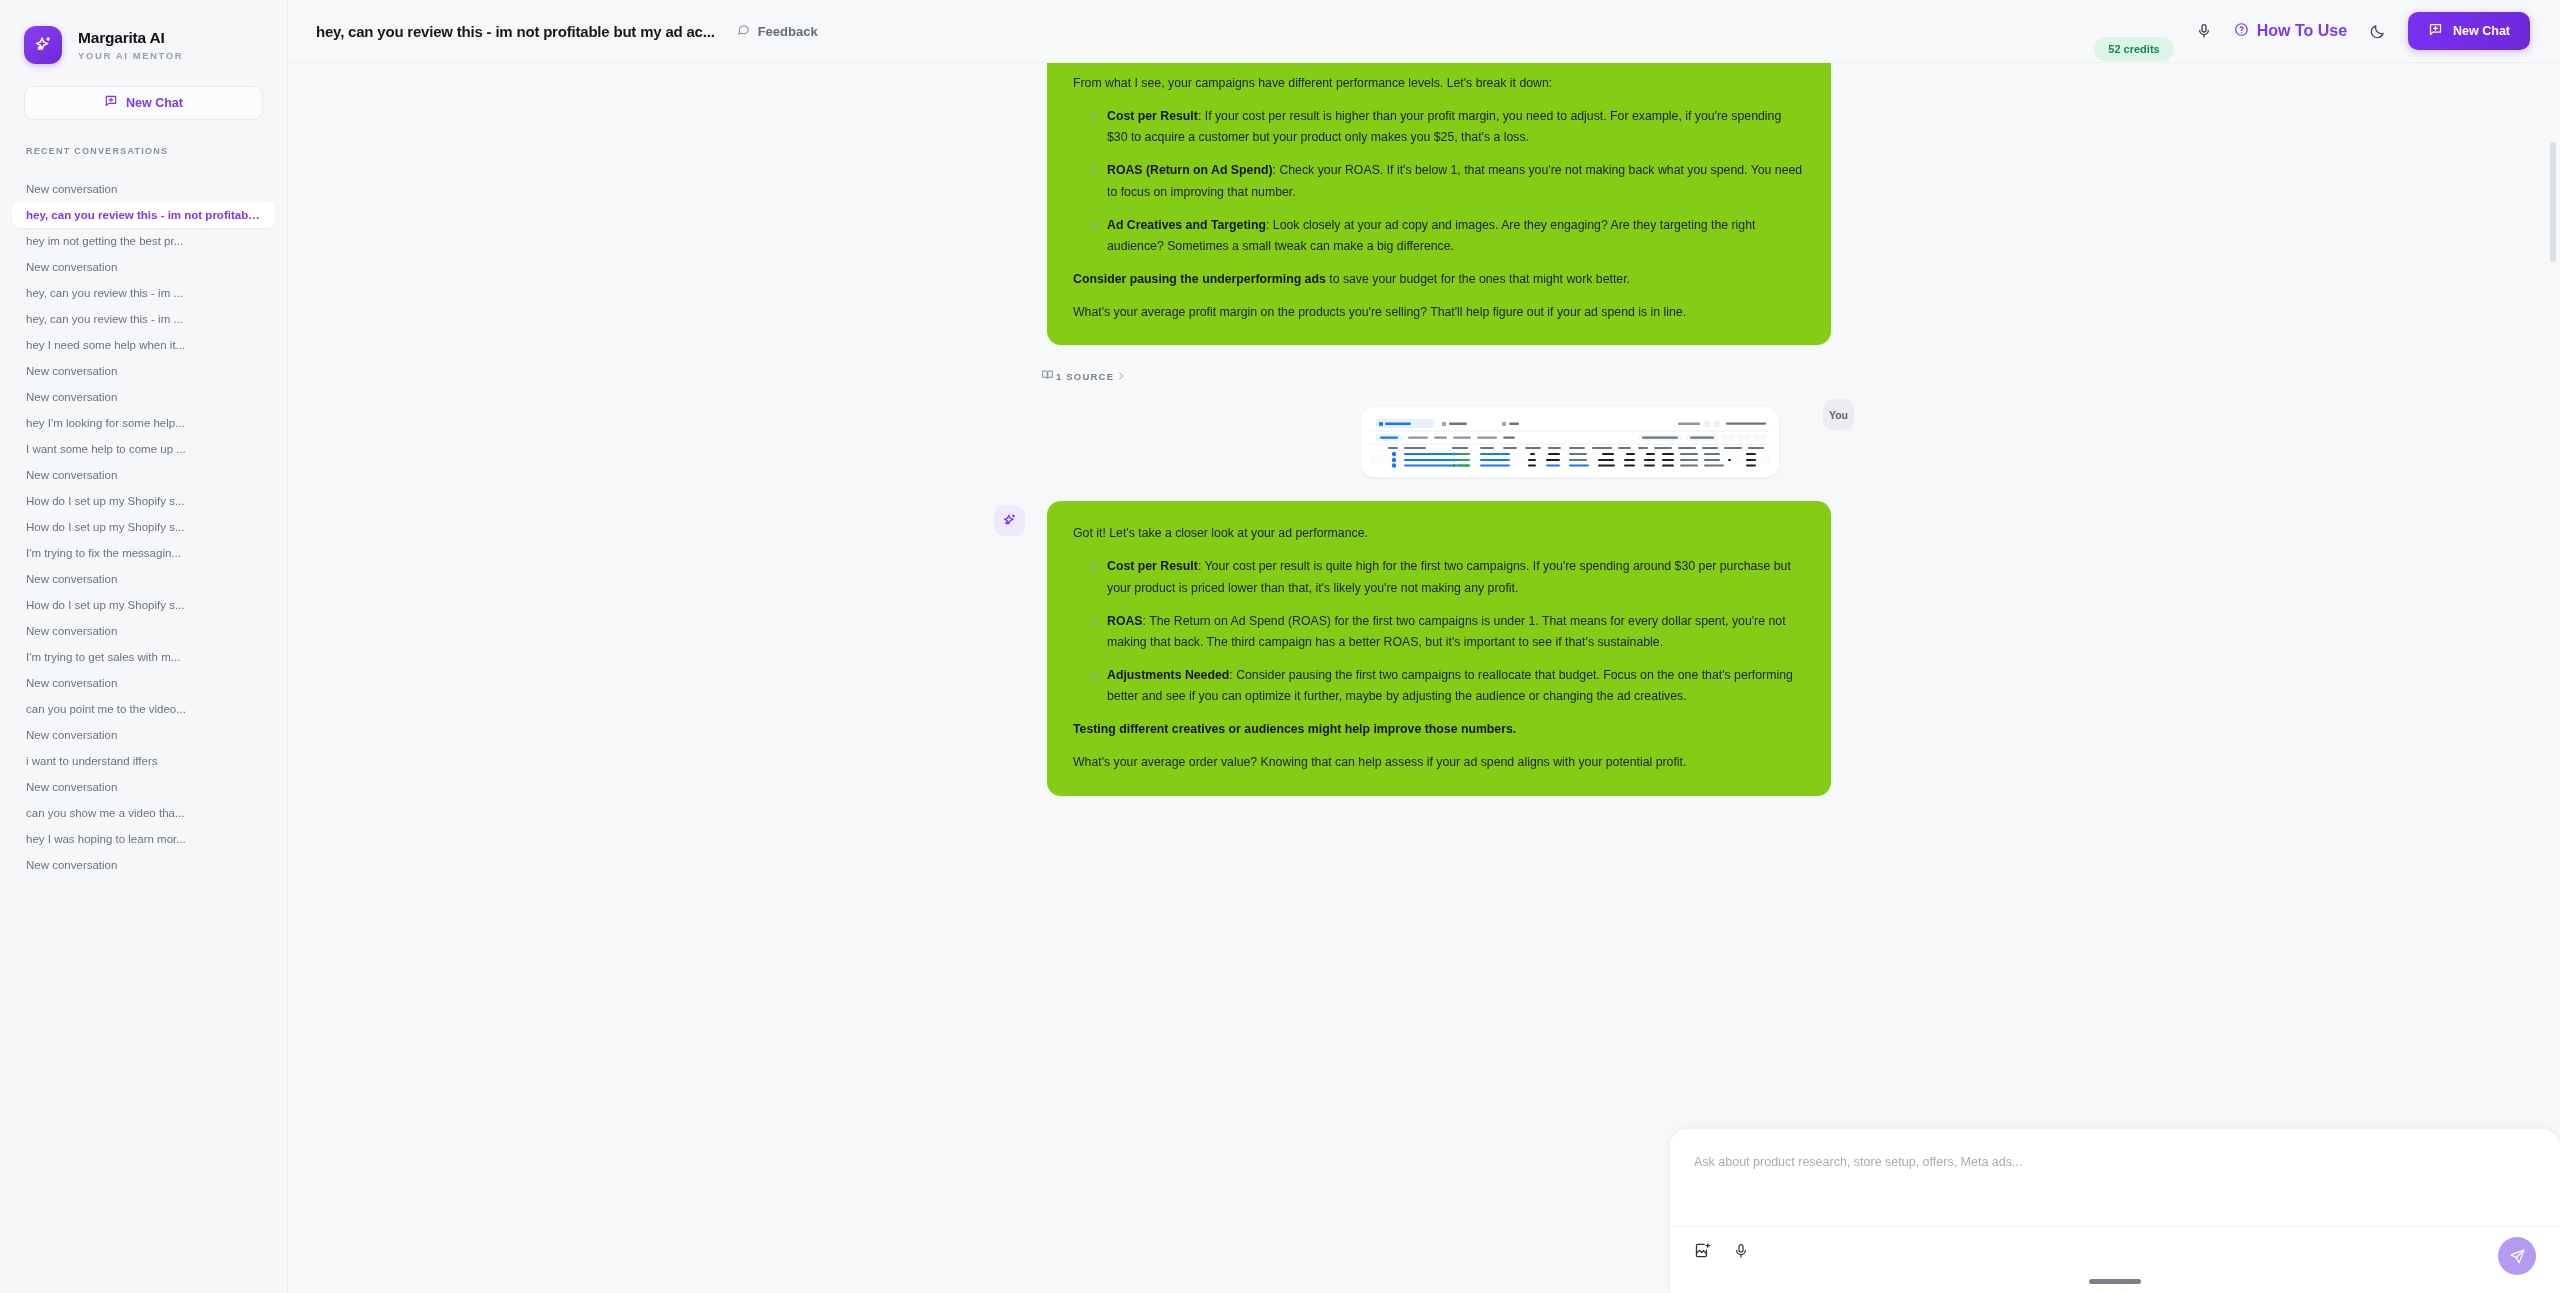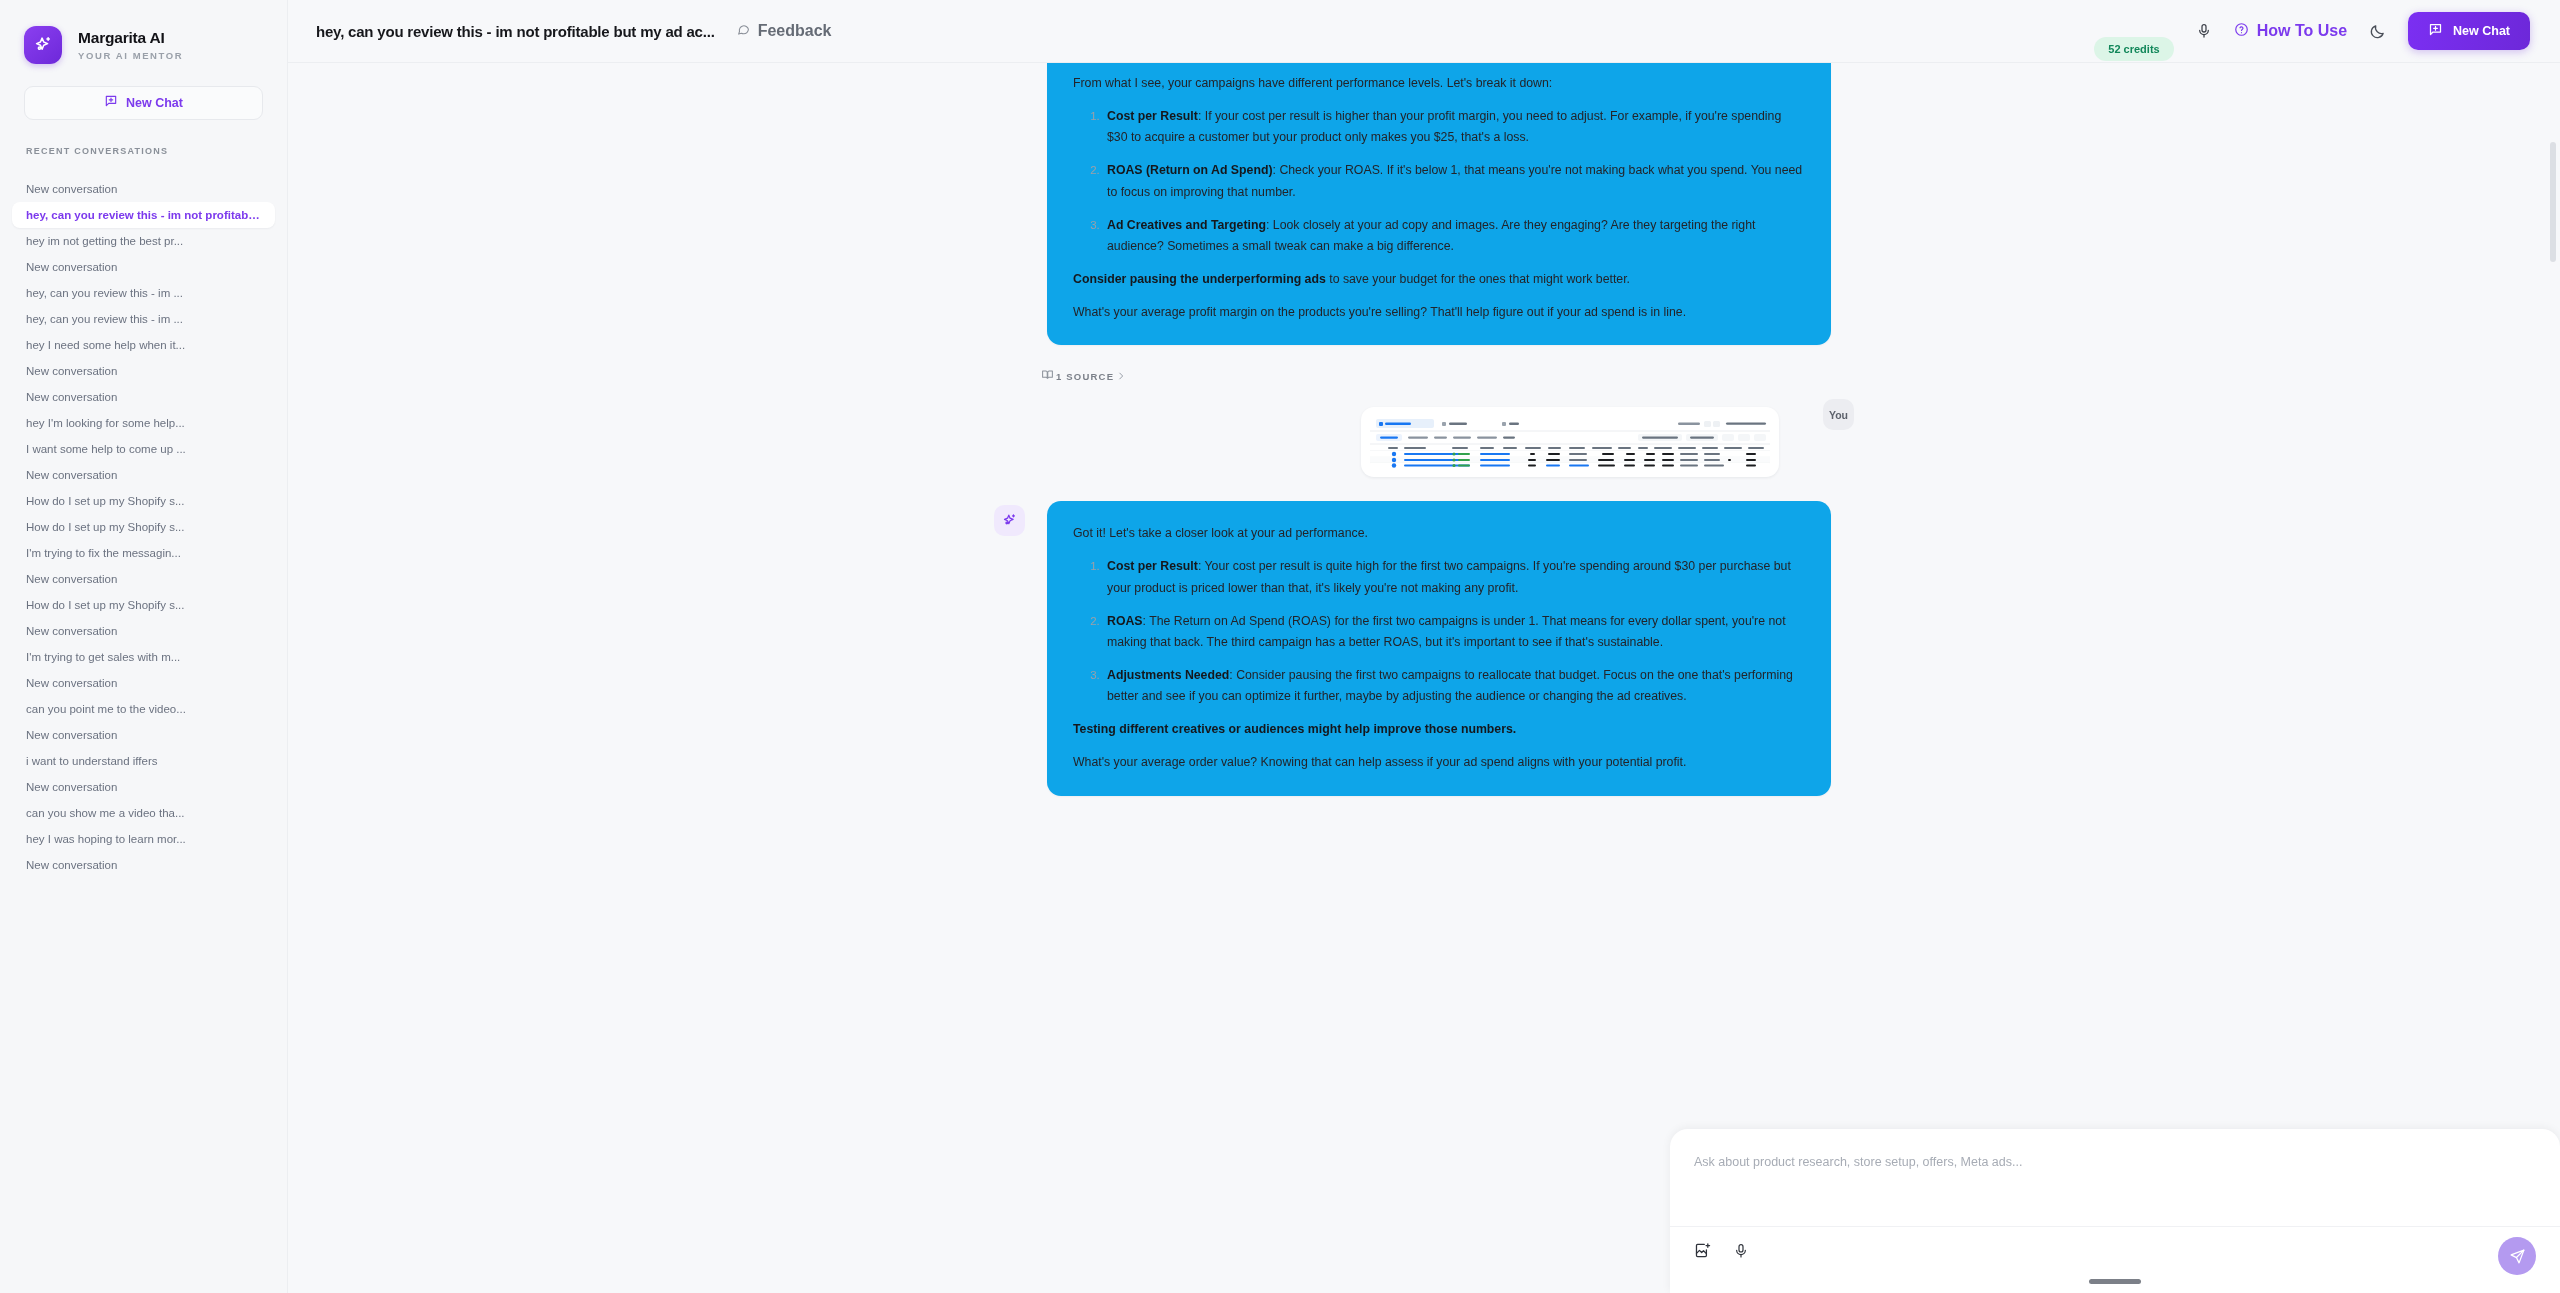--- a/index.html
+++ b/index.html
@@ -65,21 +65,21 @@
   .topbar {
     height: 63px; flex: 0 0 63px; background: #f7f8fa;
     border-bottom: 1px solid #eceef1;
     display: flex; align-items: center; padding: 0 30px 0 28px; gap: 22px;
   }
   .chat-title {
     font-size: 15px; font-weight: 700; color: #17181c; letter-spacing: -.2px;
     max-width: 490px; overflow: hidden; text-overflow: ellipsis; white-space: nowrap;
   }
   .feedback { display: flex; align-items: center; gap: 8px; cursor: pointer; }
-  .feedback .lbl { font-size: 16px; font-weight: 600; color: #656b75; }
+  .feedback .lbl { font-size: 13px; font-weight: 600; color: #656b75; }
   .topbar-spacer { flex: 1; }
   .topbar-right { display: flex; align-items: center; gap: 22px; }
   .credits {
     background: #dcf5e7; color: #12875a; font-size: 11px; font-weight: 700;
     padding: 6px 14px; border-radius: 14px; white-space: nowrap; margin-top: 35px;
   }
   .icon-btn { display: flex; align-items: center; justify-content: center; cursor: pointer; }
   .howto { display: flex; align-items: center; gap: 8px; cursor: pointer; }
   .howto .lbl { font-size: 16px; font-weight: 700; color: #7c3aed; }
   .new-chat-btn {
@@ -102,21 +102,21 @@
     display: flex; align-items: center; justify-content: center; flex: 0 0 31px;
     align-self: flex-start; margin-top: 4px;
   }
   .avatar-you {
     width: 31px; height: 31px; border-radius: 10px; background: #ecedf1;
     display: flex; align-items: center; justify-content: center; flex: 0 0 31px;
     font-size: 10.5px; font-weight: 700; color: #5d626c; margin-top: 4px;
   }
 
   .bubble {
-    background: #0ea5e9; border-radius: 14px; padding: 22px 26px;
+    background: #84cc16; border-radius: 14px; padding: 22px 26px;
     box-shadow: 0 1px 2px rgba(16,24,40,.045);
     font-size: 12.3px; line-height: 1.72; color: #22242a;
     max-width: 784px;
   }
   .bubble.top-cut { border-top-left-radius: 0; border-top-right-radius: 0; padding-top: 10px; }
   .bubble p { margin: 0 0 12px 0; }
   .bubble p:last-child { margin-bottom: 0; }
   .bubble ol { margin: 0 0 12px 0; padding-left: 30px; }
   .bubble ol li { margin-bottom: 12px; padding-left: 4px; }
   .bubble ol li:last-child { margin-bottom: 0; }

